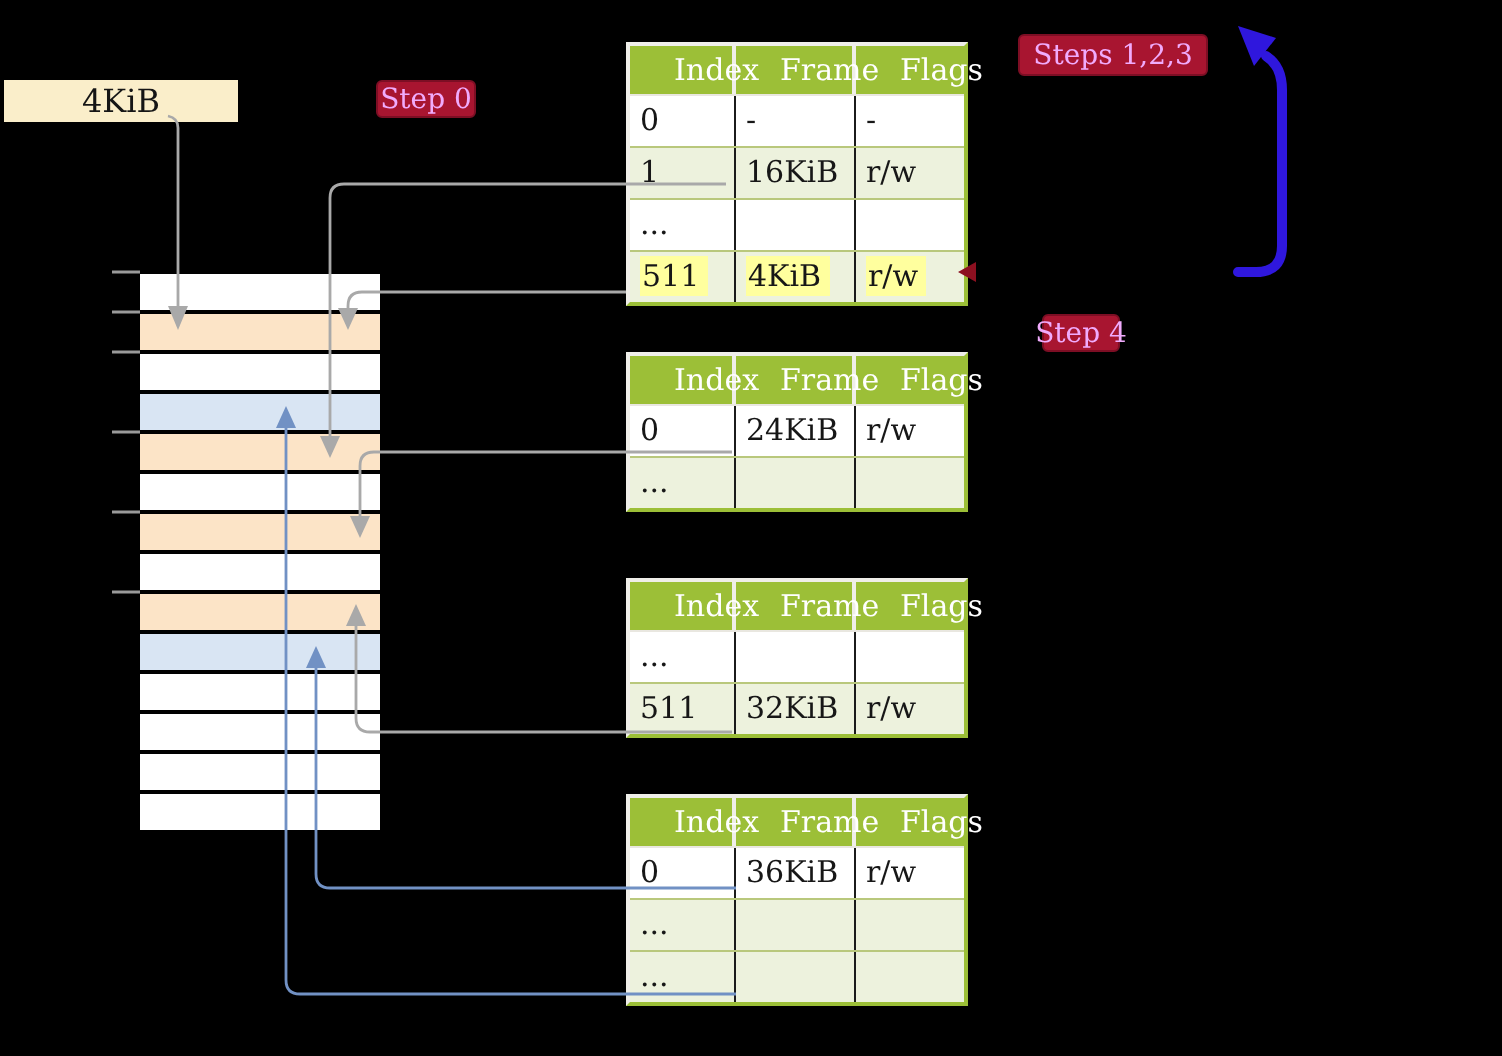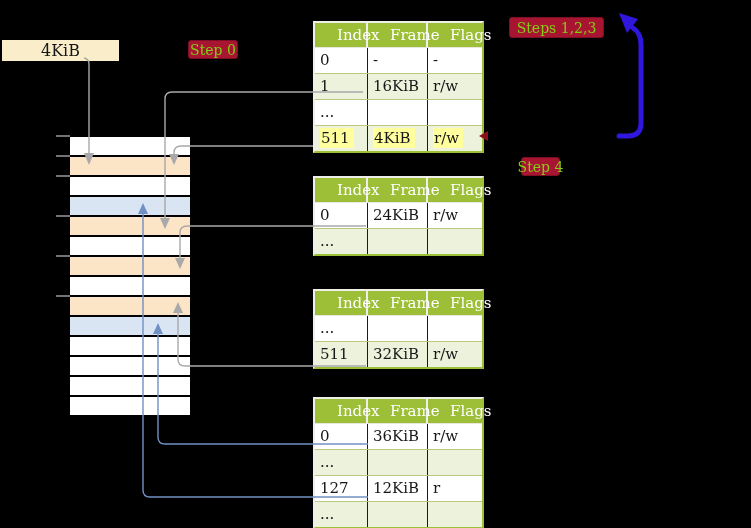--- a/index.html
+++ b/index.html
@@ -14,21 +14,21 @@
   
   .frame-box{
     position:absolute;left:2px;top:40px;width:117px;height:21px;
     background:var(--box-cream);color:#151515;
     display:flex;align-items:center;justify-content:center;
     font-size:16px;
   }
 
   
   .badge{
-    position:absolute;color:#84cc16;font-size:14px;
+    position:absolute;color:#f0abfc;font-size:14px;
     display:flex;align-items:center;justify-content:center;
     border-radius:3px;box-sizing:border-box;white-space:nowrap;
   }
   .badge.red{background:var(--badge-red);border:1.5px solid var(--badge-red-border);}
   .badge.blue{background:var(--badge-blue);border:1px solid #2b12c8;}
   #badge-step0{left:188px;top:40px;width:50px;height:19px;}
   #badge-steps123{left:509px;top:17px;width:95px;height:21px;}
   #badge-steps1234{left:650px;top:17px;width:101px;height:22px;border-radius:2px;}
   #badge-step4{left:521px;top:157px;width:39px;height:19px;}
 
@@ -178,25 +178,20 @@
       <div class="trow trow-grid">
         <div class="td"><span>0</span></div>
         <div class="td"><span>36KiB</span></div>
         <div class="td"><span>r/w</span></div>
       </div>
       <div class="trow trow-grid alt">
         <div class="td"><span>...</span></div>
         <div class="td"></div>
         <div class="td"></div>
       </div>
-      <div class="trow trow-grid">
-        <div class="td"><span>127</span></div>
-        <div class="td"><span>12KiB</span></div>
-        <div class="td"><span>r</span></div>
-      </div>
       <div class="trow trow-grid alt">
         <div class="td"><span>...</span></div>
         <div class="td"></div>
         <div class="td"></div>
       </div>
     </div>
 
   <svg id="wires" width="751" height="528" viewBox="0 0 751 528">
 
     <g>

